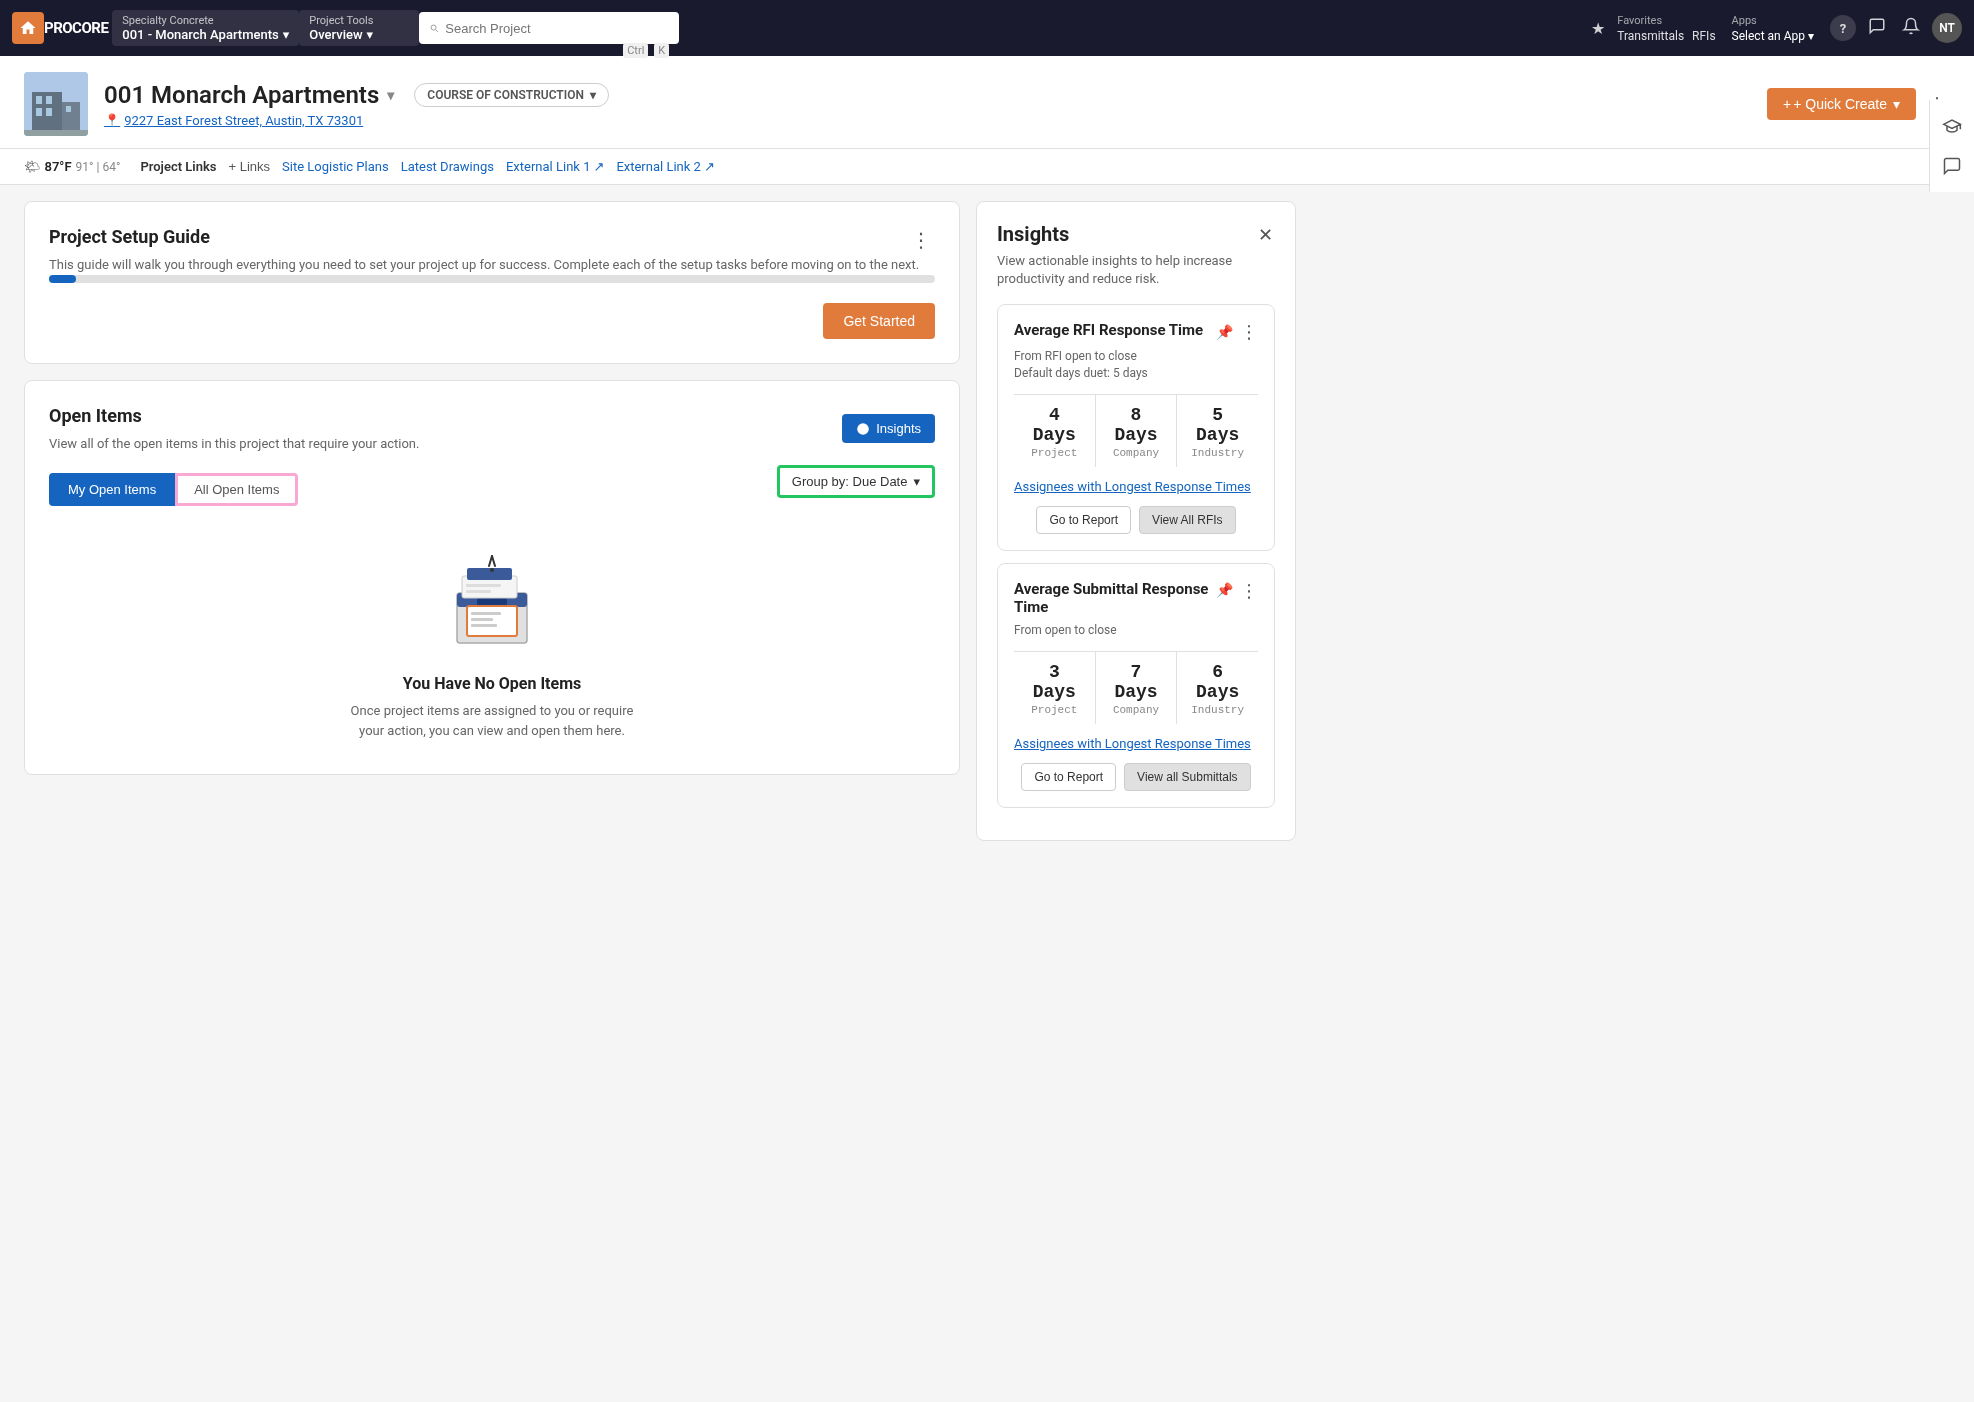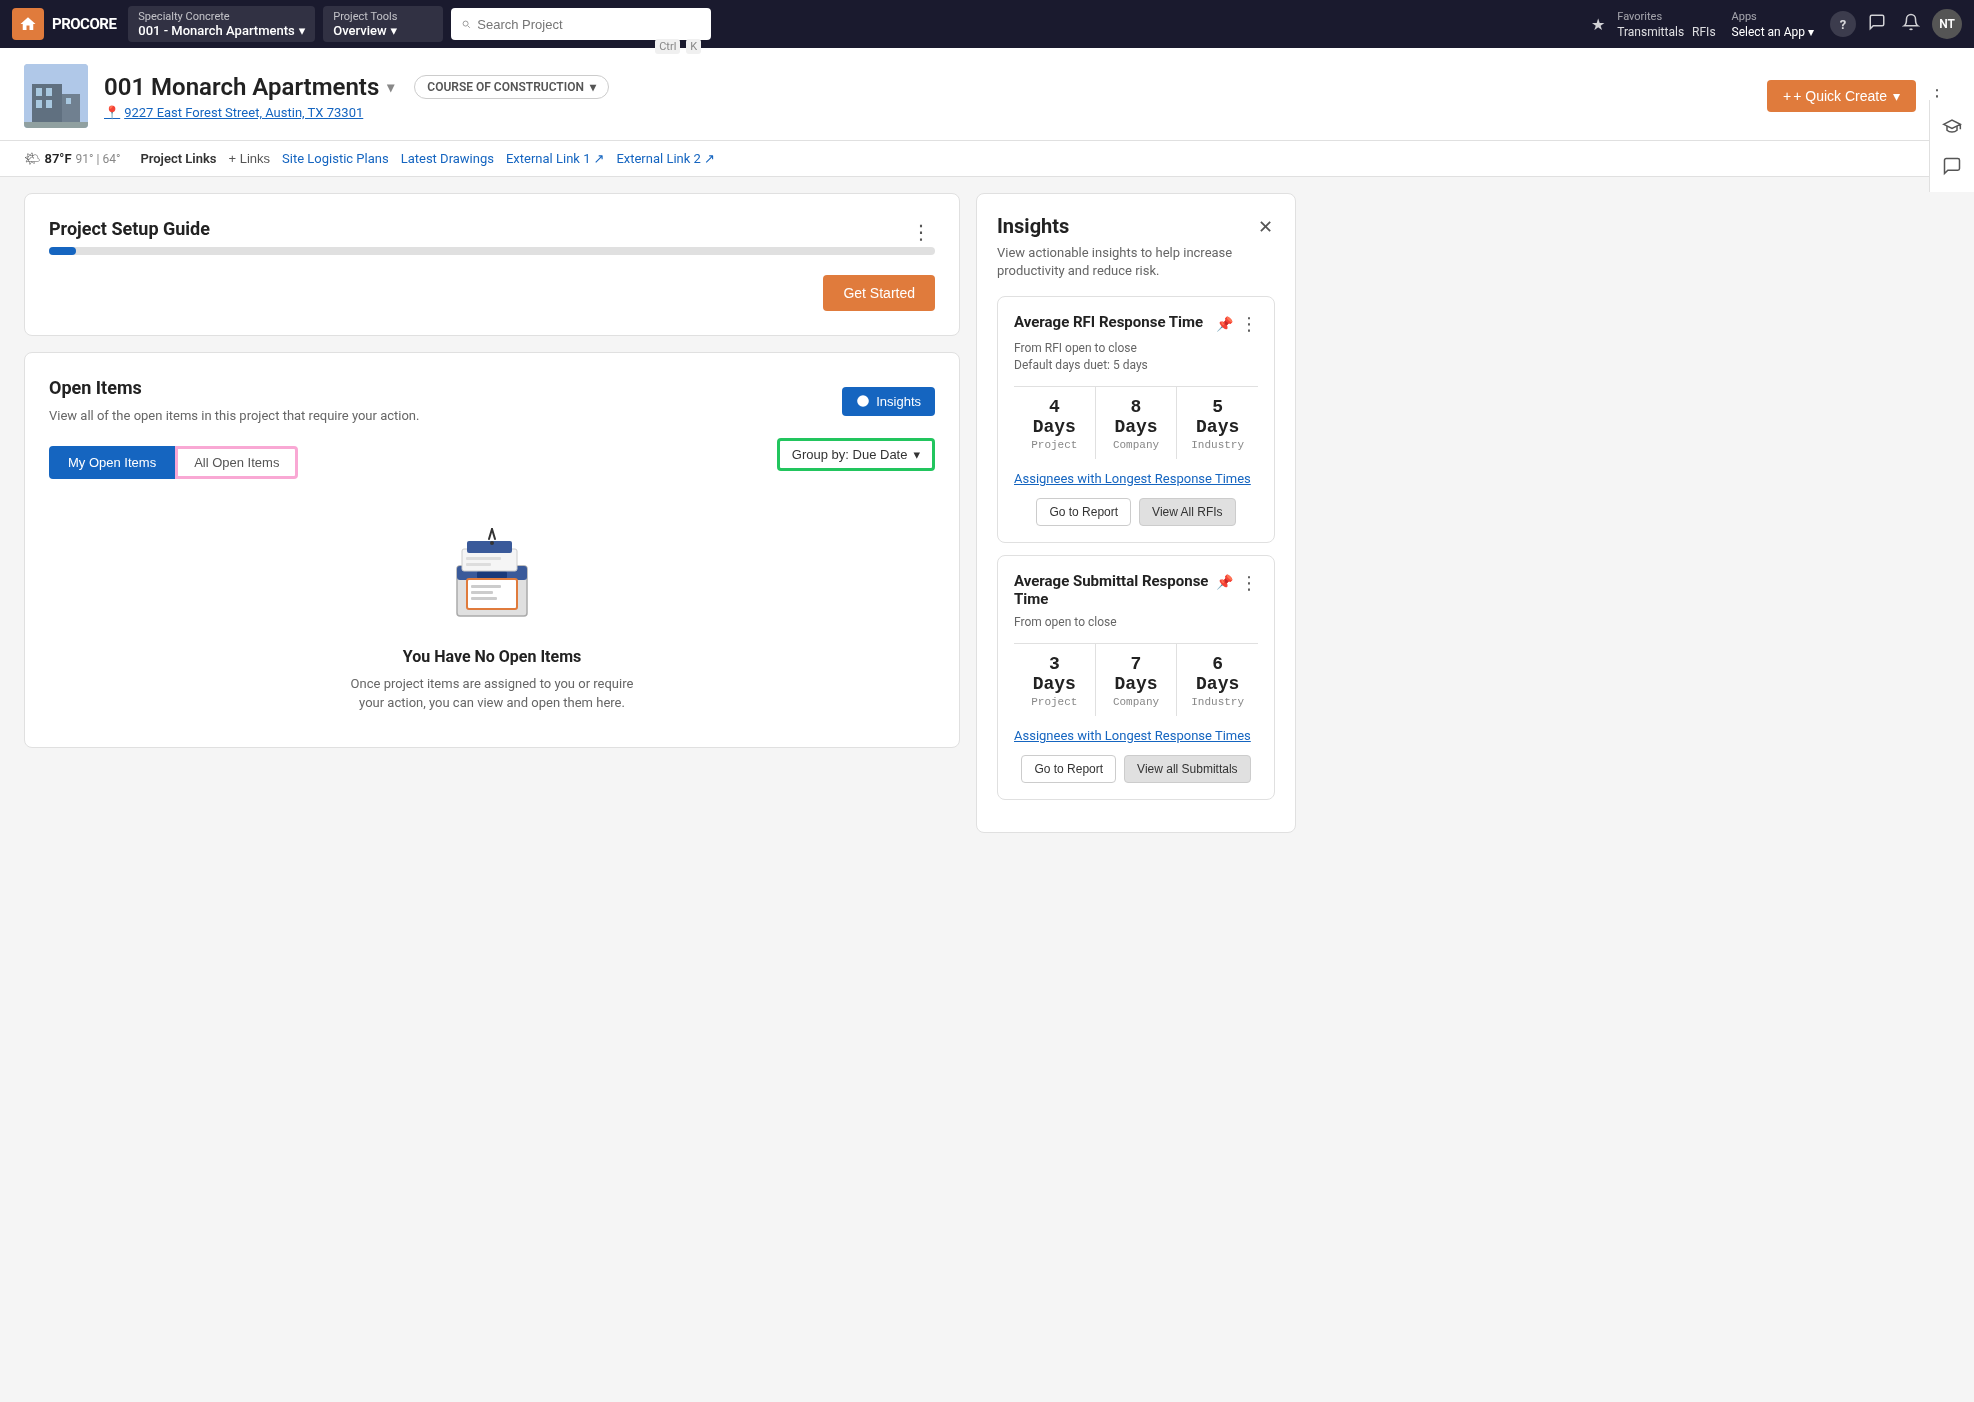--- a/index.html
+++ b/index.html
@@ -1,25 +1,24 @@
 <!DOCTYPE html>
 <html><head>
   <meta charset="utf-8">
   <style>
     * { box-sizing: border-box; margin: 0; padding: 0; }
     body { font-family: -apple-system, BlinkMacSystemFont, 'Segoe UI', Roboto, sans-serif; background: #f5f5f5; font-size: 14px; color: #333; }
 
     
     .top-nav {
       background: #1a1a2e;
-      height: 48px;
+      height: 56px;
       display: flex;
       align-items: center;
       padding: 0 12px;
-      gap: 8px;
       position: relative;
       z-index: 100;
     }
     .nav-home-btn {
       background: #e07b3c;
       border-radius: 4px;
       width: 32px;
       height: 32px;
       display: flex;
       align-items: center;
@@ -615,20 +614,21 @@
 </div>
 
 <div class="main-content">
   <div class="left-panel">
 
     <div class="card">
       <div style="display:flex;align-items:flex-start;justify-content:space-between;">
         <h2 class="card-title">Project Setup Guide</h2>
         <button class="icon-btn-gray" style="font-size:20px;line-height:1;">⋮</button>
       </div>
+      <p class="card-desc">This guide will walk you through everything you need to set your project up for success. Complete each of the setup tasks before moving on to the next.</p>
       <div class="progress-bar-container">
         <div class="progress-bar-fill"></div>
       </div>
       <div style="clearfix:both;display:flex;justify-content:flex-end;margin-top:8px;">
         <button class="get-started-btn">Get Started</button>
       </div>
     </div>
 
     <div class="card">
       <div class="open-items-header">

